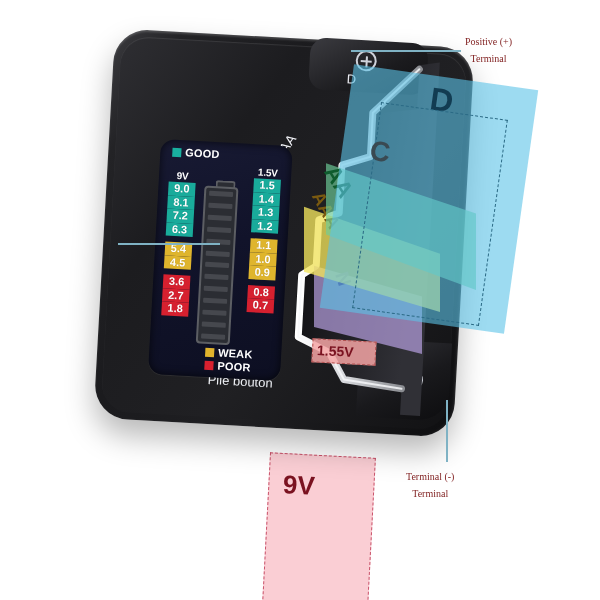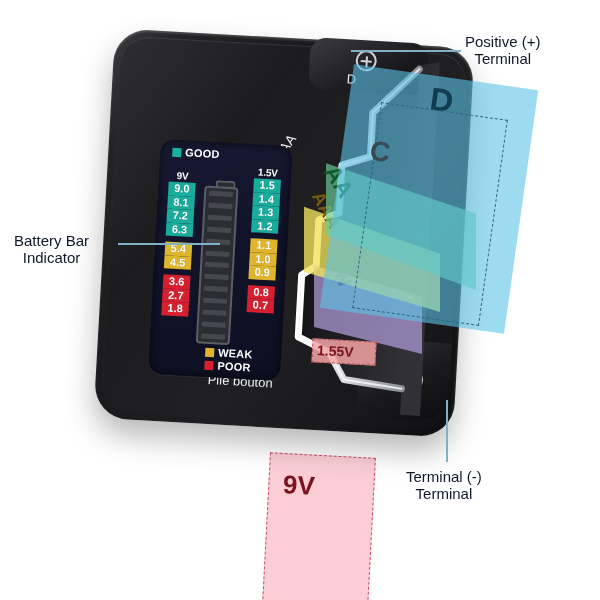--- a/index.html
+++ b/index.html
@@ -170,24 +170,25 @@
     position: absolute; left: 0; top: 0; width: 600px; height: 600px;
     pointer-events: none;
   }
   .ov-label {
     position: absolute; font-weight: 700; white-space: nowrap;
   }
 
   
   .anno {
     position: absolute;
-    color: #0f172a;
-    font-size: 15px;
+    color: #7f1d1d;
+    font-size: 10px;
     line-height: 17px;
     white-space: nowrap;
+    font-family: Liberation Serif, serif;
   }
   .anno.center { text-align: center; }
   .leader { position: absolute; background: #7fb2c4; }
 
 </style>
 </head>
 <body>
 
 <div id="stage">
 
@@ -354,18 +355,14 @@
     <div>Terminal</div>
   </div>
 
   <div class="leader" style="left:446px;top:400px;width:1.6px;height:62px;"></div>
   <div class="anno center" style="left:406px;top:468px;">
     <div>Terminal (-)</div>
     <div>Terminal</div>
   </div>
 
   <div class="leader" style="left:118px;top:243px;width:102px;height:1.6px;"></div>
-  <div class="anno center" style="left:14px;top:232px;">
-    <div>Battery Bar</div>
-    <div>Indicator</div>
-  </div>
 
 </div>
 
 </body></html>

